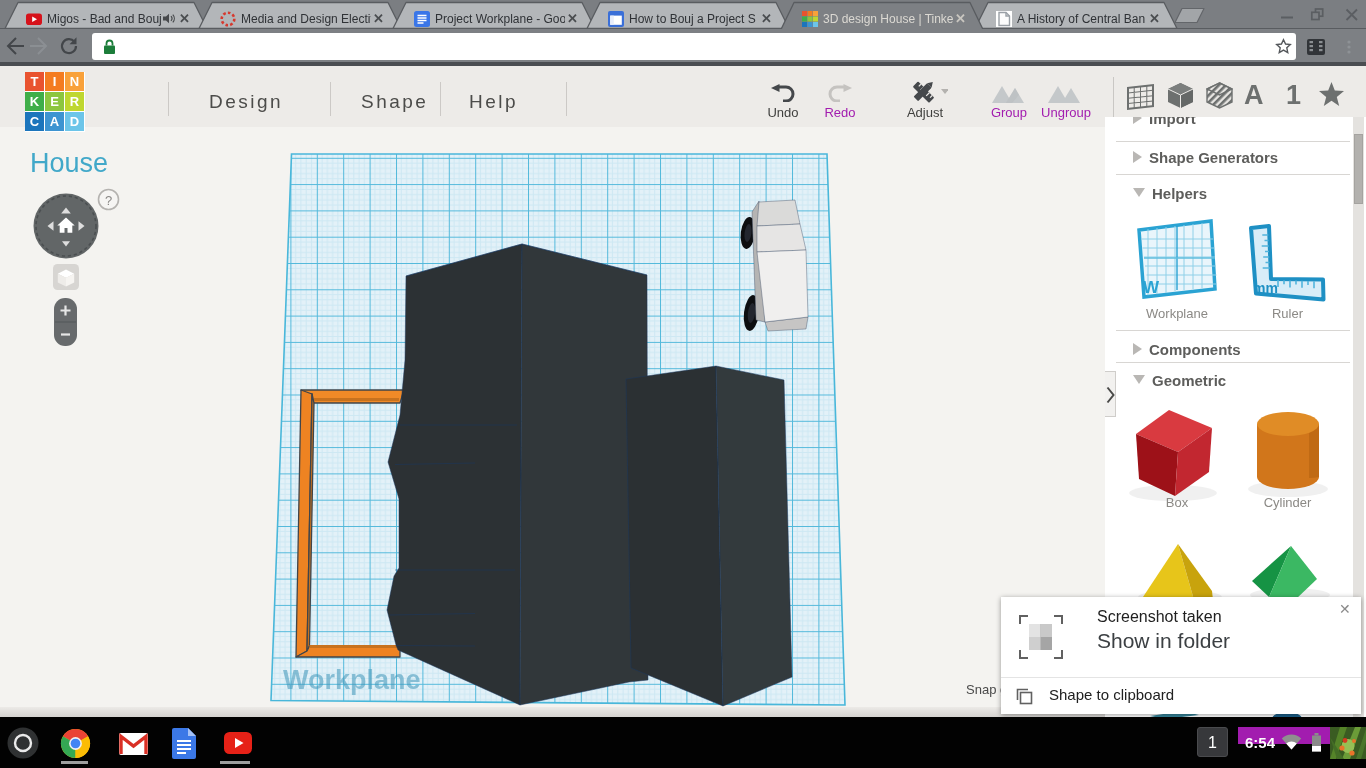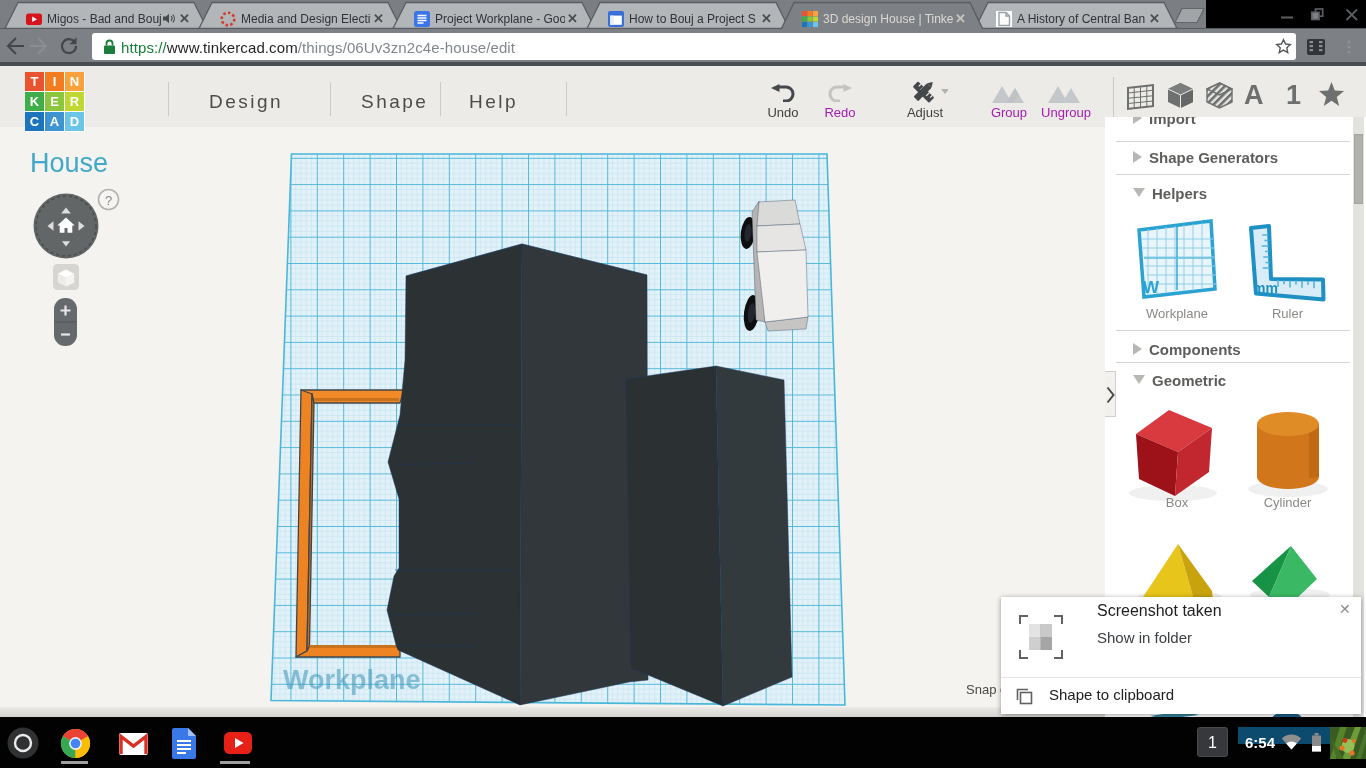--- a/index.html
+++ b/index.html
@@ -1,19 +1,19 @@
 <!DOCTYPE html>
 <html><head><meta charset="utf-8">
 <style>
 *{margin:0;padding:0;box-sizing:border-box}
 html,body{width:1366px;height:768px;overflow:hidden}
 body{font-family:"Liberation Sans",sans-serif;position:relative;background:#000}
 .abs{position:absolute}
 
-#tabstrip{position:absolute;left:0;top:0;width:1206px;height:29px;background:#7b7e82}
+#tabstrip{position:absolute;left:0;top:0;width:1366px;height:29px;background:#7b7e82}
 .tab{position:absolute;top:3px;height:26px;width:202px;font-size:12px;color:#2f3236;white-space:nowrap;overflow:hidden}
 .tab.active{color:#dcd9d3}
 .tab .ttl{position:absolute;left:42px;top:9px;width:130px;overflow:hidden}
 .tab .tx{position:absolute;right:17px;top:8px;font-size:13px;color:#4a4d50;font-weight:700}
 .tab.active .tx{color:#c9c6c0}
 .tab .fav{position:absolute;left:21px;top:8px;width:16px;height:16px}
 
 .winbtn{position:absolute;top:0;height:29px;color:#b9bcc0;font-size:13px;text-align:center}
 
 #toolbar{position:absolute;left:0;top:29px;width:1366px;height:33px;background:#7d8084}
@@ -136,21 +136,20 @@
       <path d="M10 2L2 10l8 8M2 10h16" stroke="#43464a" stroke-width="2" fill="none"></path>
       <path d="M32 2l8 8-8 8M24 10h16" stroke="#8b8f93" stroke-width="2" fill="none"></path>
       <path d="M68.3 5.5a7 7 0 1 0 1.7 4.5" stroke="#43464a" stroke-width="2.2" fill="none"></path>
       <path d="M70.5 1.2v7h-7z" fill="#43464a"></path>
     </svg>
  <div id="urlbox">
   <svg class="abs" style="left:11px;top:5.5px" width="13" height="16" viewBox="0 0 13 16">
         <rect x="1" y="6.5" width="11" height="8.5" rx="1" fill="#1c7d3a"></rect>
         <path d="M3.5 6.5V4.5a3 3 0 0 1 6 0v2" stroke="#1c7d3a" stroke-width="1.8" fill="none"></path>
       </svg>
-  <div id="urltext"><span class="g">https://</span><span class="d">www.tinkercad.com</span><span class="p">/things/06Uv3zn2c4e-house/edit</span></div>
   <svg class="abs" style="left:1183px;top:5px" width="17" height="17" viewBox="0 0 18 18">
         <path d="M9 1.8l2.2 4.6 5 .6-3.7 3.4 1 5L9 12.9l-4.5 2.5 1-5L1.8 7l5-.6z" fill="none" stroke="#55585c" stroke-width="1.5"></path>
       </svg>
  </div>
  <svg class="abs" style="left:1307px;top:10px" width="18" height="16" viewBox="0 0 18 16">
       <rect width="18" height="16" rx="2" fill="#313438"></rect>
       <rect x="2.5" y="2" width="3.5" height="2.2" fill="#8a8e92"></rect>
       <rect x="2.5" y="6" width="3.5" height="2.2" fill="#8a8e92"></rect>
       <rect x="2.5" y="10" width="3.5" height="2.2" fill="#8a8e92"></rect>
       <rect x="12" y="2" width="3.5" height="2.2" fill="#8a8e92"></rect>
@@ -368,22 +367,22 @@
     <path d="M167,8 a15,7 0 0 1 30,0 z" fill="#1b5f8a"></path>
   </svg>
 <div id="notif">
  <svg class="abs" style="left:18px;top:18px" width="44" height="44" viewBox="0 0 44 44">
   <path d="M1 9V1h8M35 1h8v8M43 35v8h-8M9 43H1v-8" fill="none" stroke="#616161" stroke-width="2"></path>
   <rect x="10" y="9" width="23" height="26" fill="#a5a5a5"></rect>
   <rect x="10" y="9" width="11.5" height="13" fill="#e3e3e3"></rect>
   <rect x="21.5" y="9" width="11.5" height="13" fill="#c9c9c9"></rect>
   <rect x="10" y="22" width="11.5" height="13" fill="#cfcfcf"></rect>
  </svg>
- <div class="abs" style="left:96px;top:5px;font-size:16px;color:#212121">Screenshot taken</div>
- <div class="abs" style="left:96px;top:32px;font-size:15px;color:#3c4043">Show in folder</div>
+ <div class="abs" style="left:96px;top:11px;font-size:16px;color:#212121">Screenshot taken</div>
+ <div class="abs" style="left:96px;top:32px;font-size:21px;color:#3c4043">Show in folder</div>
  <div class="abs" style="left:338px;top:4px;font-size:14px;color:#8a8a8a">✕</div>
  <div class="abs" style="left:0;top:80px;width:360px;height:1px;background:#e4e4e4"></div>
  <svg class="abs" style="left:15px;top:91px" width="17" height="17" viewBox="0 0 17 17">
       <rect x="4.5" y="4.5" width="11" height="11" fill="#fff" stroke="#616161" stroke-width="1.6"></rect>
       <path d="M12 1.5H1.5V12" fill="none" stroke="#616161" stroke-width="1.6"></path>
     </svg>
  <div class="abs" style="left:48px;top:89px;font-size:15px;color:#212121">Shape to clipboard</div>
 </div>
 <div id="shelf">
  <svg class="abs" style="left:7px;top:10px" width="32" height="32" viewBox="0 0 32 32">
@@ -410,21 +409,21 @@
       <rect x="5" y="20" width="14" height="2" fill="#fff"></rect>
       <rect x="5" y="24" width="9" height="2" fill="#fff"></rect>
     </svg>
  <svg class="abs" style="left:224px;top:15px" width="28" height="22" viewBox="0 0 28 22">
       <rect width="28" height="22" rx="5.5" fill="#e62117"></rect>
       <path d="M11 6v10l8.5-5z" fill="#fff"></path>
     </svg>
  <div class="abs" style="left:61px;top:44px;width:27px;height:3px;background:#9e9e9e"></div>
  <div class="abs" style="left:220px;top:44px;width:30px;height:3px;background:#9e9e9e"></div>
  <div class="abs" style="left:1197px;top:10px;width:31px;height:30px;background:#37383b;border:1px solid #4a4b4e;border-radius:3px;color:#fff;font-size:16px;text-align:center;line-height:30px">1</div>
- <div class="abs" style="left:1238px;top:10px;width:92px;height:17px;background:#0c4a6e;border-radius:0">
+ <div class="abs" style="left:1238px;top:10px;width:92px;height:17px;background:#a21caf;border-radius:0">
   <div class="abs" style="left:7px;top:7px;font-size:15px;font-weight:700;color:#fdfdfd">6:54</div>
   <svg class="abs" style="left:43px;top:7px" width="21" height="16" viewBox="0 0 21 16">
         <path d="M10.5 15.5L.8 4.5a14 14 0 0 1 19.4 0z" fill="#8f8f8f"></path>
         <path d="M10.5 15.5L5.2 9.5a8 8 0 0 1 10.6 0z" fill="#fff"></path>
       </svg>
   <svg class="abs" style="left:73px;top:6px" width="11" height="19" viewBox="0 0 11 19">
         <rect x="3.5" y="0" width="4" height="2.5" fill="#8a8a8a"></rect>
         <rect x="1" y="2.5" width="9" height="16" fill="#8a8a8a"></rect>
         <rect x="1" y="13" width="9" height="5.5" fill="#fff"></rect>
       </svg>

